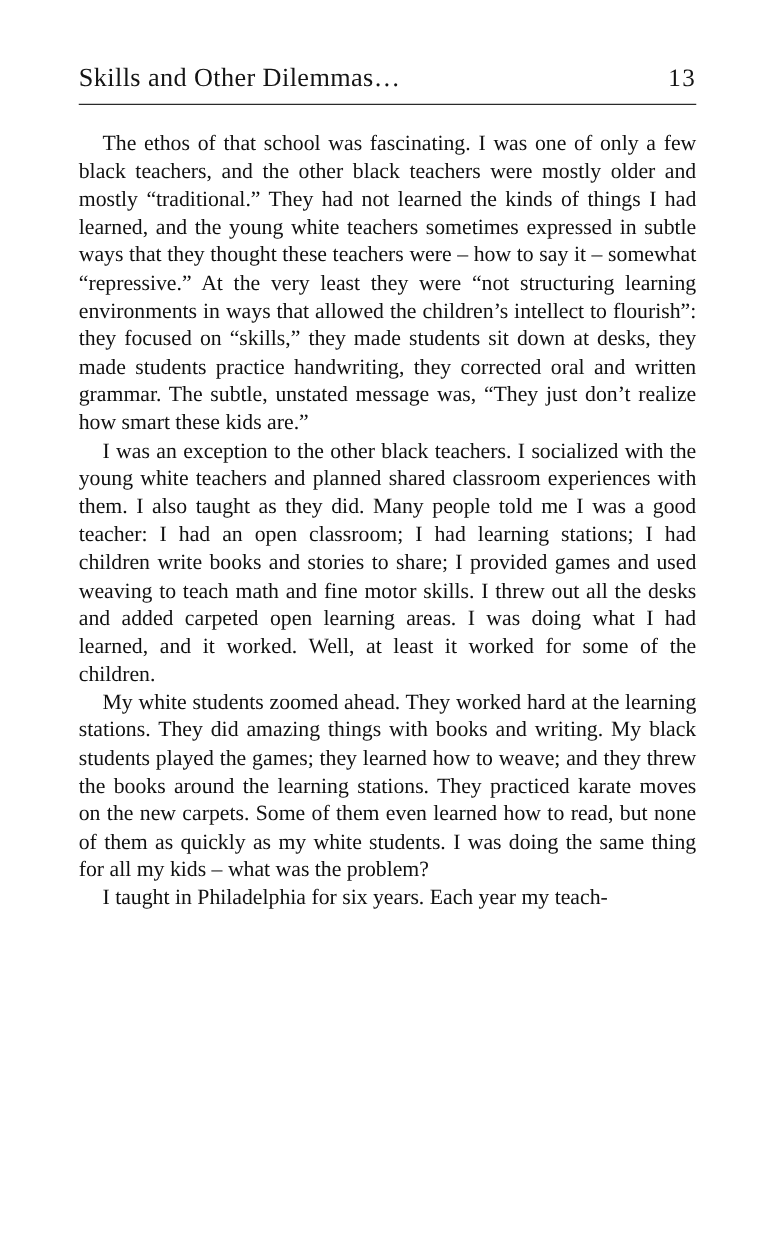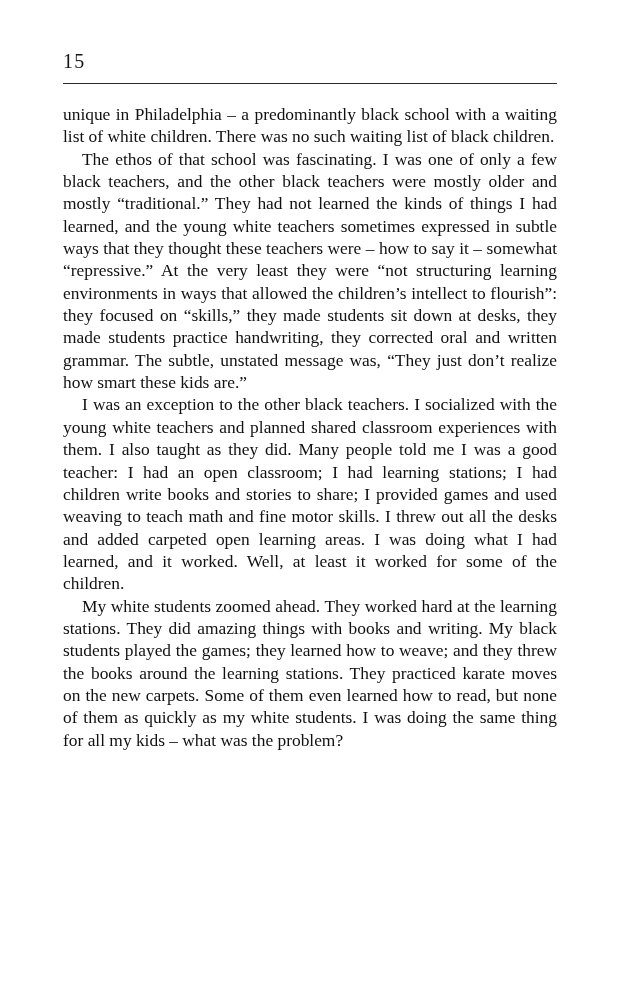--- a/index.html
+++ b/index.html
@@ -84,25 +84,26 @@
   .para.ragged {
     text-align: left;
   }
 </style>
 </head>
 <body>
 
 <div class="page">
 
   <div class="running-head">
-    <span class="folio">15</span>
+    <span class="running-head-title">Skills and Other Dilemmas…</span>
+    <span class="folio">13</span>
   </div>
 
   <div class="head-rule"></div>
 
   <div class="textblock">
-      <p class="para">unique in Philadelphia – a predominantly black school with a waiting list of white children. There was no such waiting list of black children.</p>
       <p class="para indent">The ethos of that school was fascinating. I was one of only a few black teachers, and the other black teachers were mostly older and mostly “traditional.” They had not learned the kinds of things I had learned, and the young white teachers sometimes expressed in subtle ways that they thought these teachers were – how to say it – somewhat “repressive.” At the very least they were “not structuring learning environments in ways that allowed the children’s intellect to flourish”: they focused on “skills,” they made students sit down at desks, they made students practice handwriting, they corrected oral and written grammar. The subtle, unstated message was, “They just don’t realize how smart these kids are.”</p>
       <p class="para indent">I was an exception to the other black teachers. I socialized with the young white teachers and planned shared classroom experiences with them. I also taught as they did. Many people told me I was a good teacher: I had an open classroom; I had learning stations; I had children write books and stories to share; I provided games and used weaving to teach math and fine motor skills. I threw out all the desks and added carpeted open learning areas. I was doing what I had learned, and it worked. Well, at least it worked for some of the children.</p>
       <p class="para indent">My white students zoomed ahead. They worked hard at the learning stations. They did amazing things with books and writing. My black students played the games; they learned how to weave; and they threw the books around the learning stations. They practiced karate moves on the new carpets. Some of them even learned how to read, but none of them as quickly as my white students. I was doing the same thing for all my kids – what was the problem?</p>
+      <p class="para indent ragged">I taught in Philadelphia for six years. Each year my teach-</p>
     </div>
 
 </div>
 
 </body></html>

